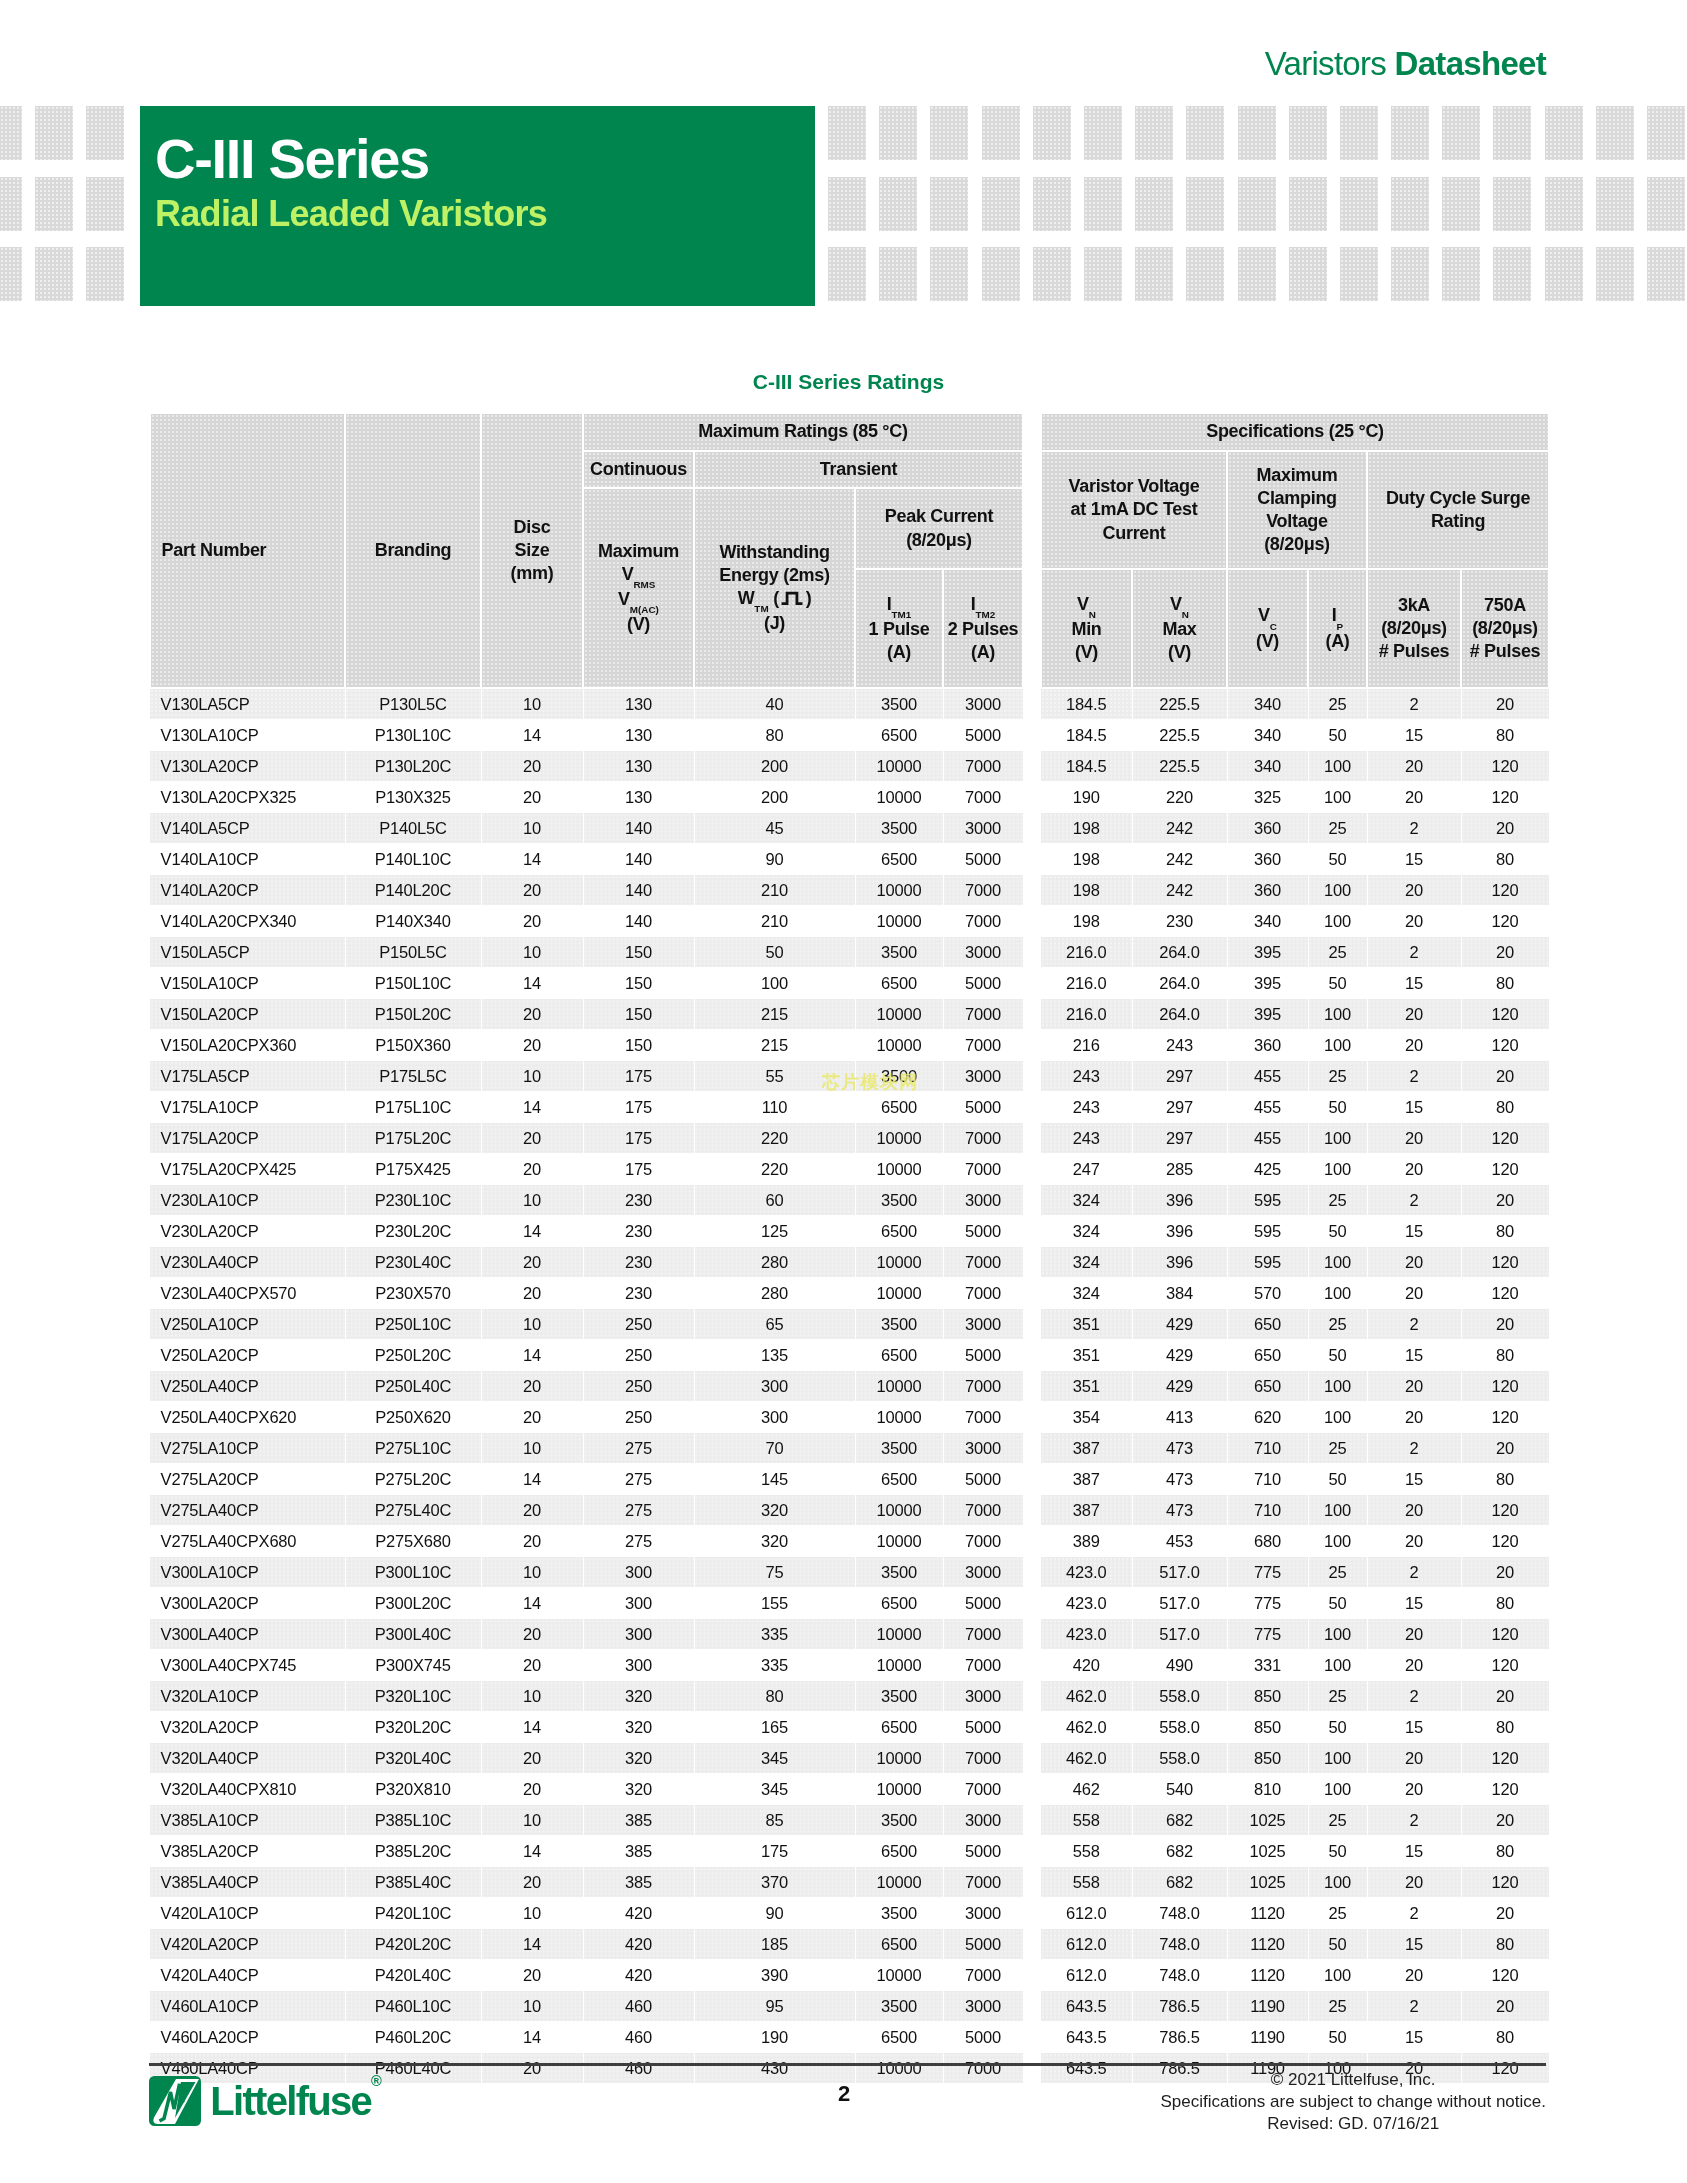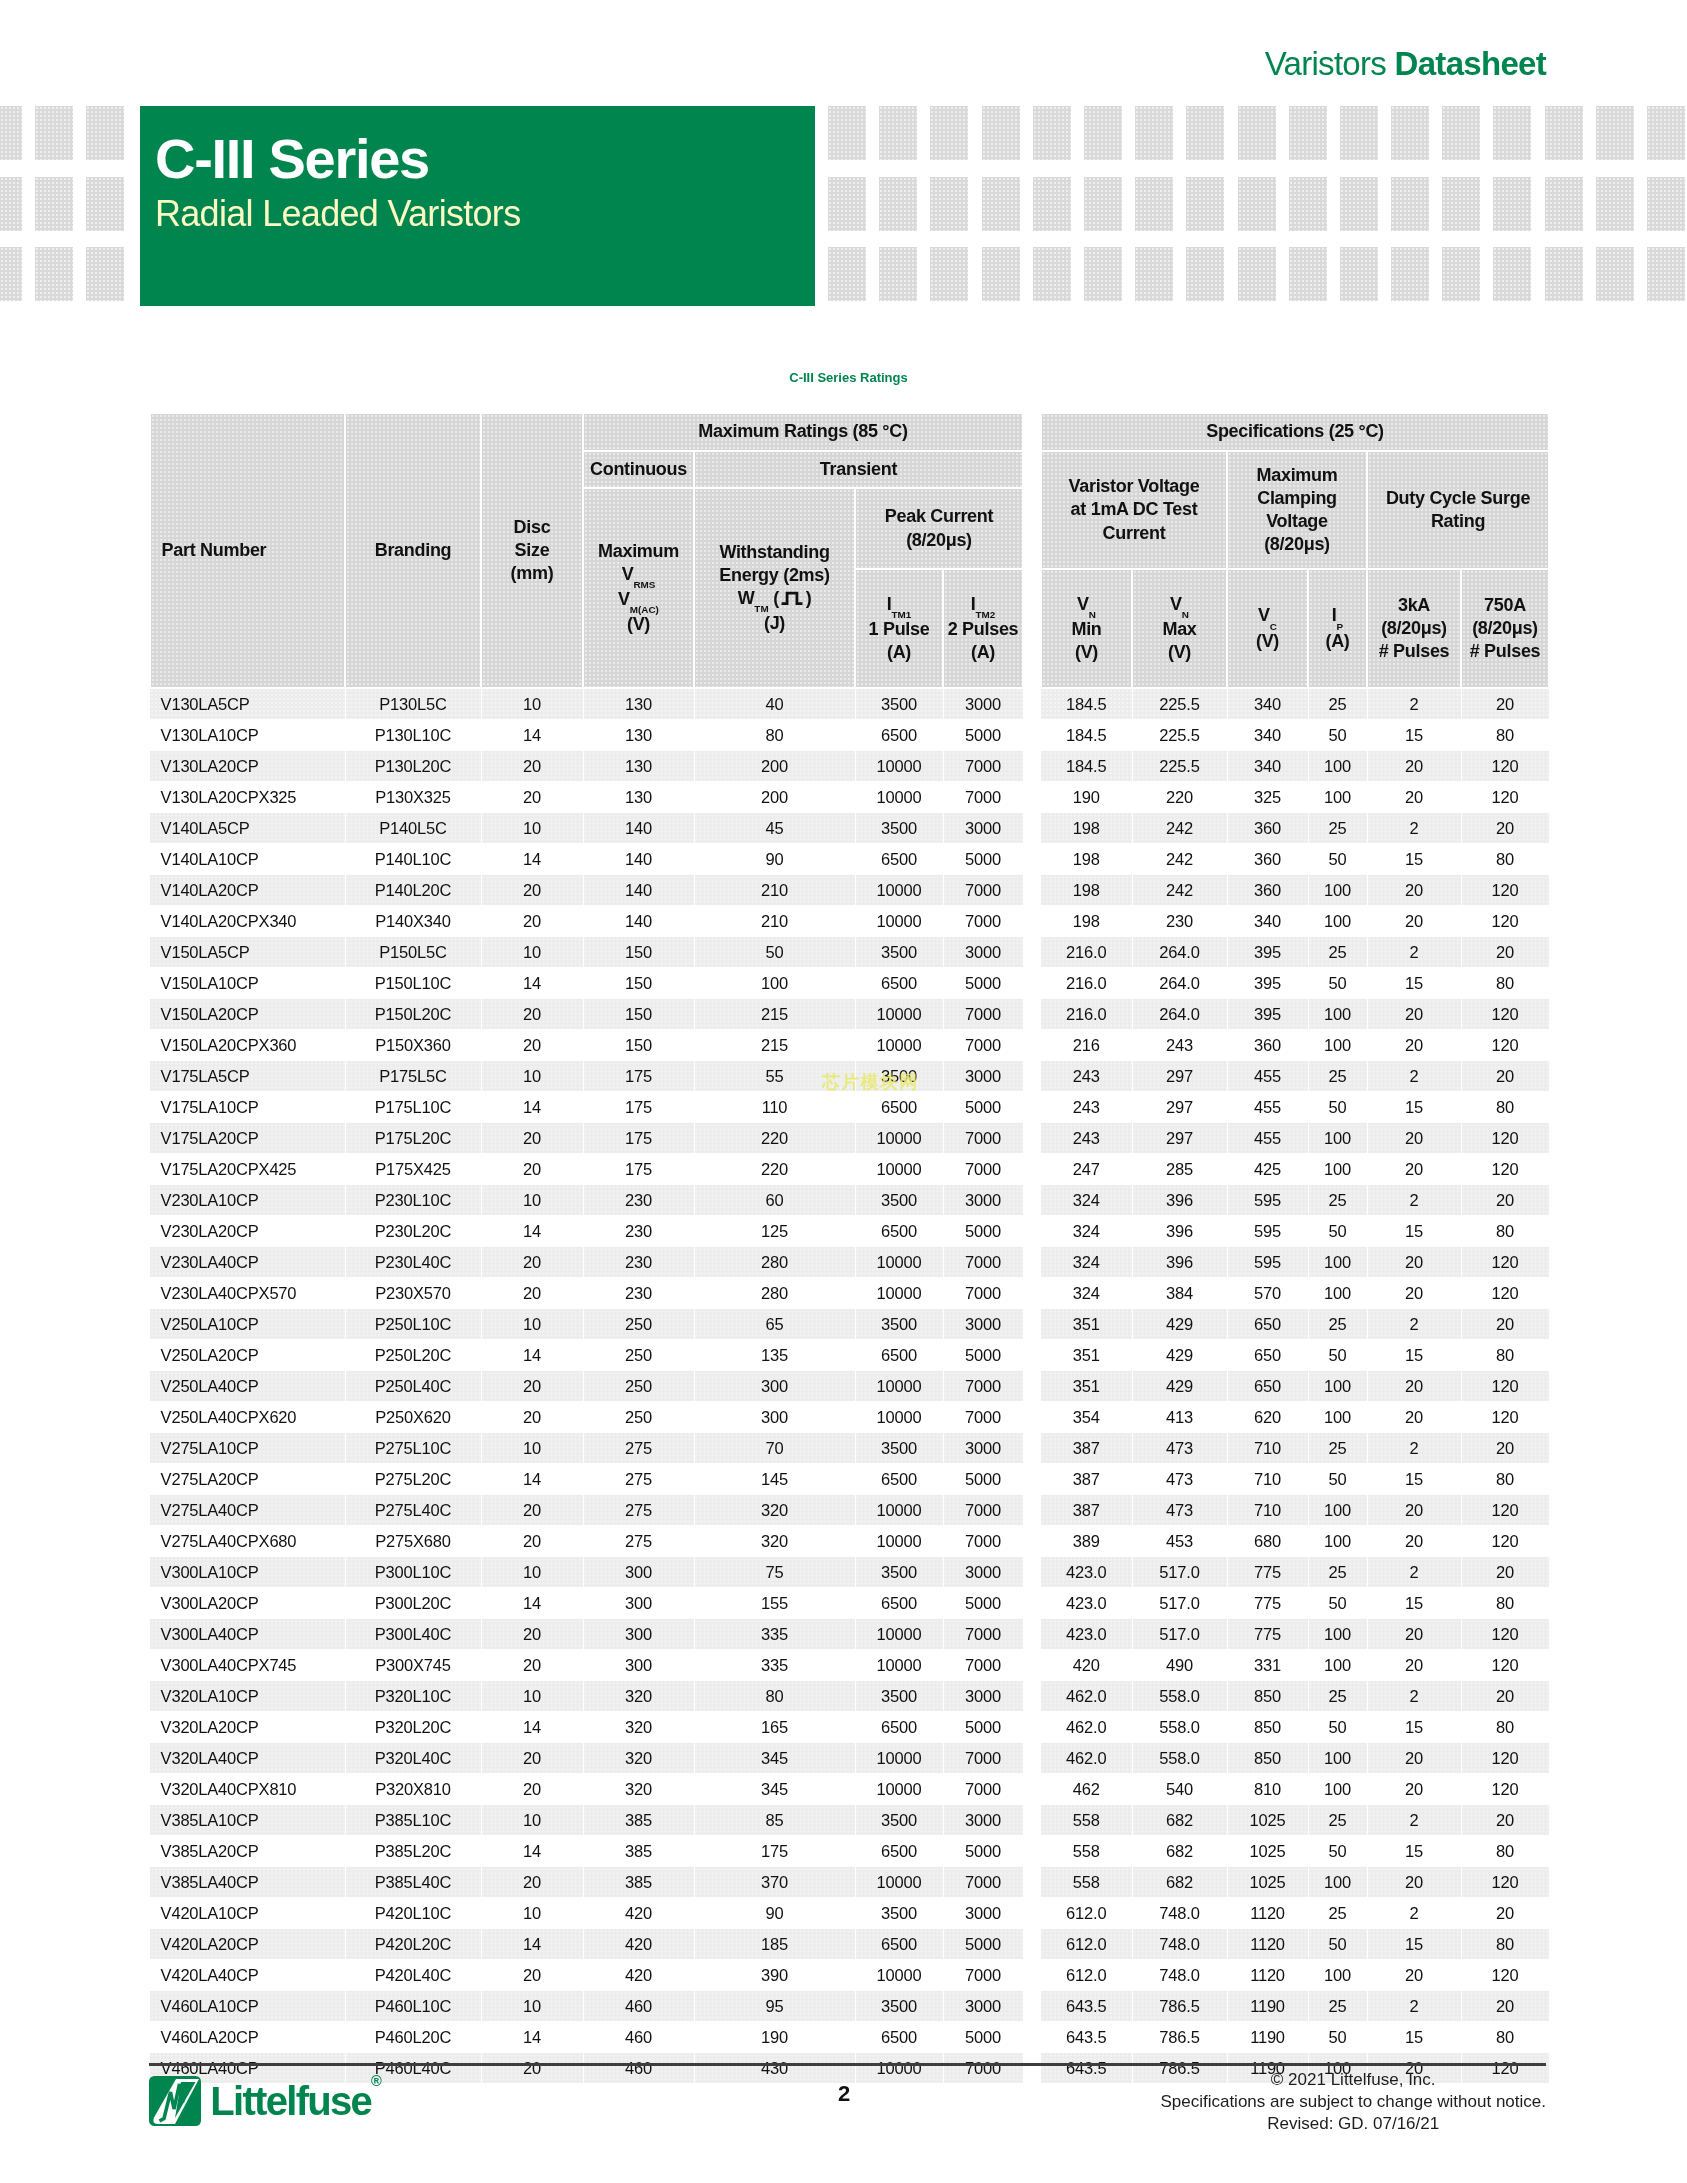--- a/index.html
+++ b/index.html
@@ -13,24 +13,24 @@
   
   .checkers{position:absolute;display:grid;grid-auto-flow:column;column-gap:13.2px;row-gap:16.5px;}
   .checkers .sq{width:38px;height:54px;background:#d9d9d9;
     background-image:radial-gradient(rgba(255,255,255,.6) 0.7px, transparent 0.9px);background-size:4px 4px;}
   #checkersLeft{left:-16.5px;top:106px;grid-template-rows:repeat(3,54px);}
   #checkersRight{left:828px;top:106px;grid-template-rows:repeat(3,54px);}
   
   .banner{position:absolute;left:140px;top:106px;width:675px;height:200px;background:#00854f;
     box-sizing:border-box;padding:25px 12px 0 15px;}
   .banner h1{margin:0;color:#fff;font-size:56px;font-weight:bold;letter-spacing:-1.3px;line-height:1;}
-  .banner h2{margin:9.3px 0 0 0;color:#fef9c3;font-size:36px;font-weight:normal;letter-spacing:-0.7px;line-height:1;}
+  .banner h2{margin:9.3px 0 0 0;color:#bef264;font-size:36px;font-weight:bold;letter-spacing:-0.7px;line-height:1;}
   
   .table-title{position:absolute;left:149px;top:370px;width:1399px;text-align:center;
-    color:#00854f;font-size:13px;font-weight:bold;}
+    color:#00854f;font-size:21px;font-weight:bold;}
   
   .tablewrap{position:absolute;left:149px;top:412px;}
   table{border-collapse:collapse;table-layout:fixed;width:1399px;}
   th{background:#d6d6d6;background-image:radial-gradient(rgba(255,255,255,.5) 0.7px, transparent 0.9px);
      background-size:4px 4px;border:2.6px solid #fff;font-weight:bold;font-size:18px;color:#111;
      padding:0 1.3px;vertical-align:middle;text-align:center;line-height:1.28;letter-spacing:-0.3px;}
   tr.hA th{height:36px;}
   tr.hB th{height:35px;}
   tr.hC th{height:79px;}
   tr.hD th{height:117px;}

